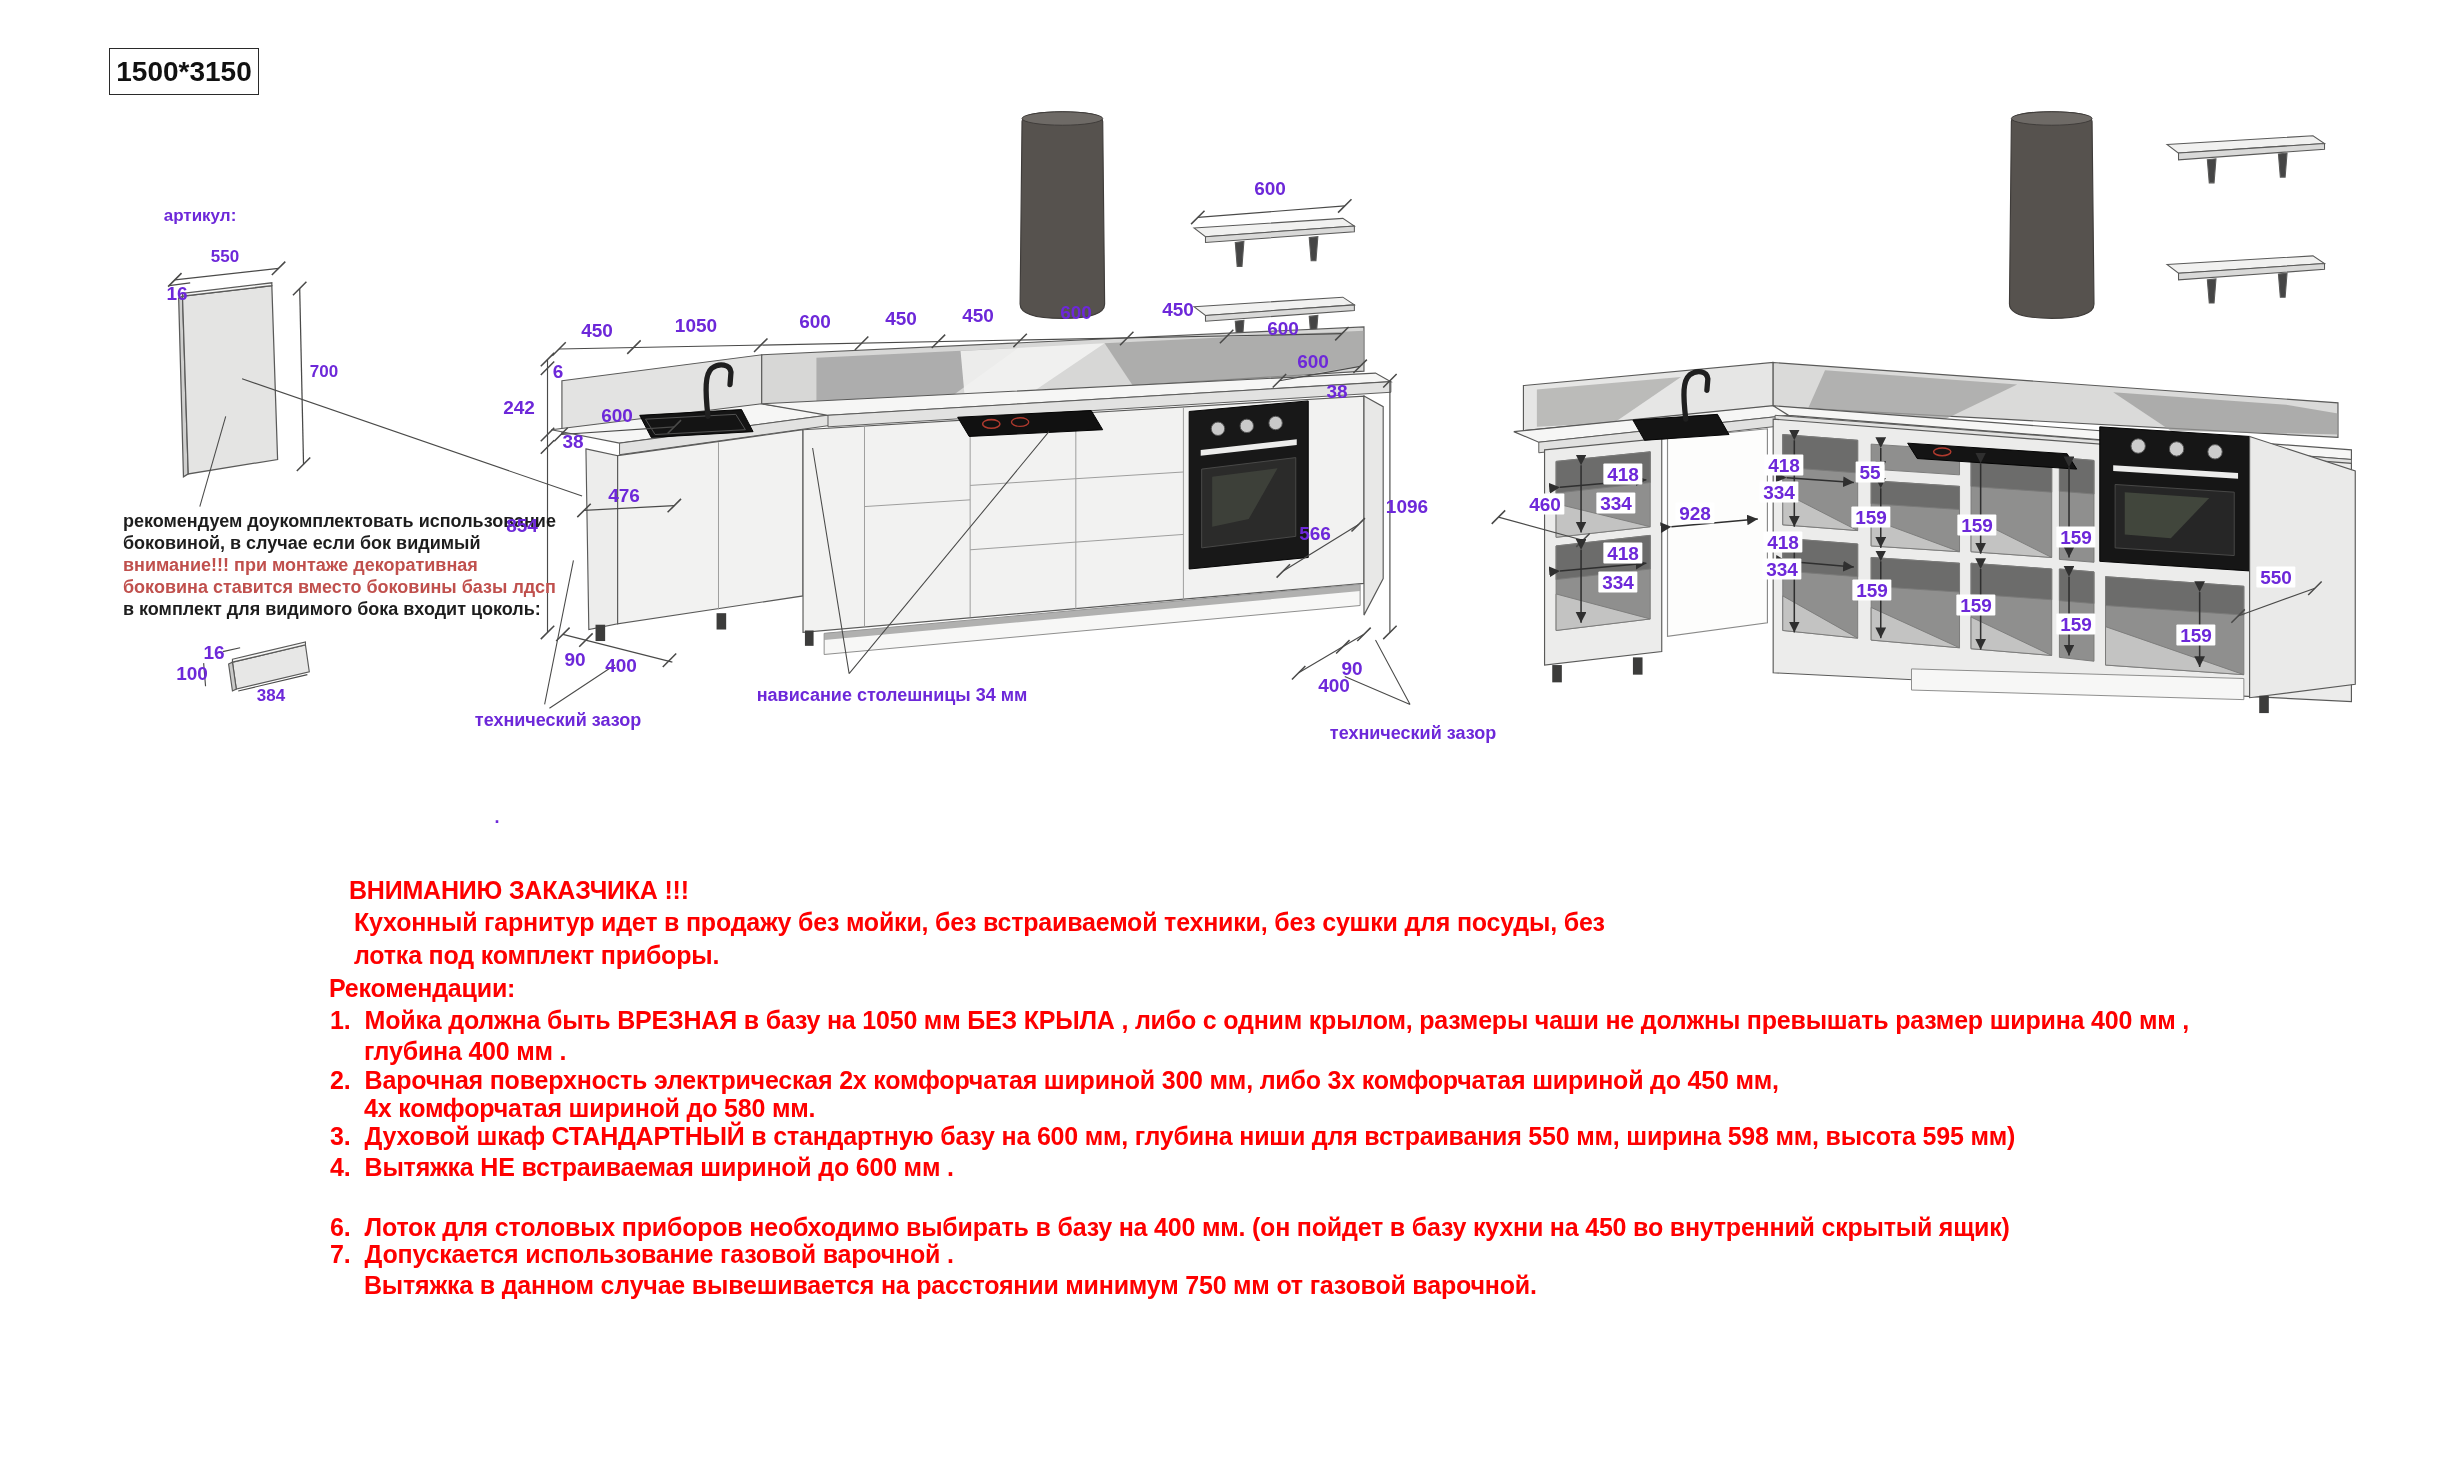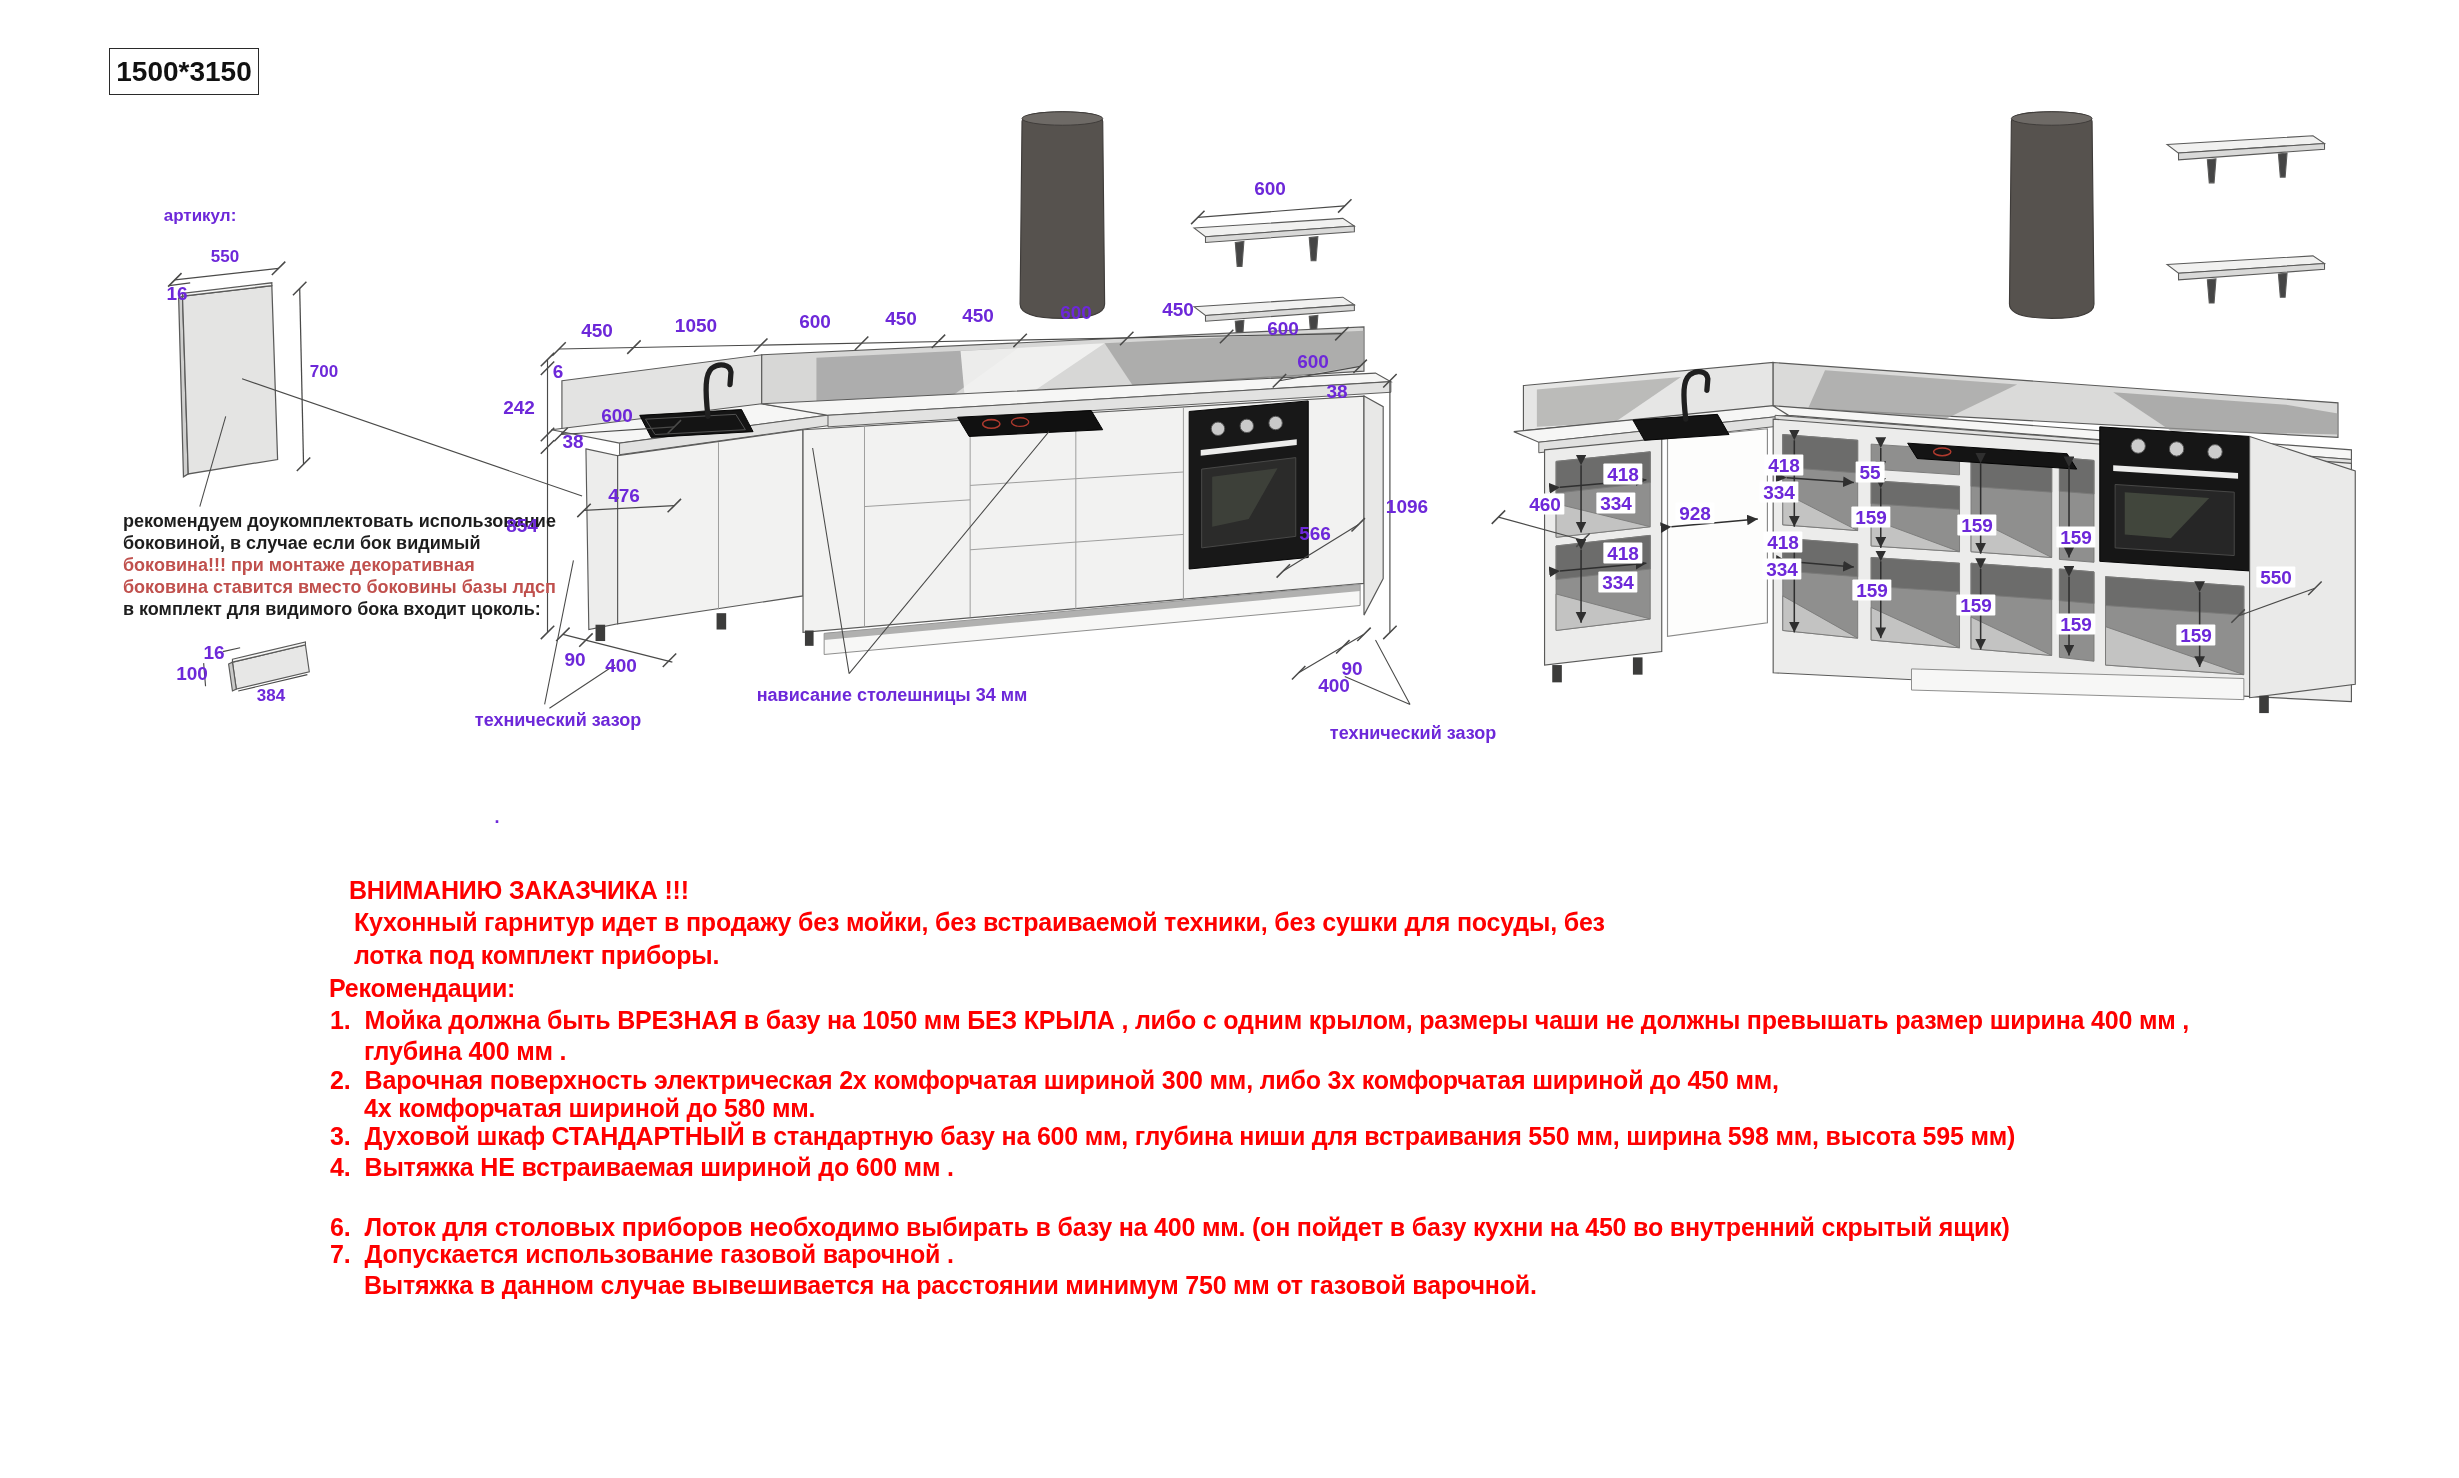--- a/index.html
+++ b/index.html
@@ -273,21 +273,21 @@
     <span>1500*3150</span>
   </div>
 
   <span class="d big" style="left:200px;top:215px">артикул:</span>
   <span class="d big" style="left:225px;top:256px">550</span>
   <span class="d" style="left:177px;top:293px">16</span>
   <span class="d big" style="left:324px;top:371px">700</span>
 
   <div class="note-line" style="left:123px;top:512px">рекомендуем доукомплектовать использование</div>
   <div class="note-line" style="left:123px;top:534px">боковиной, в случае если бок видимый</div>
-  <div class="note-line note-red" style="left:123px;top:556px">боковина!!! при монтаже декоративная</div>
+  <div class="note-line note-red" style="left:123px;top:556px">внимание!!! при монтаже декоративная</div>
   <div class="note-line note-red" style="left:123px;top:578px">боковина ставится вместо боковины базы лдсп</div>
   <div class="note-line" style="left:123px;top:600px">в комплект для видимого бока входит цоколь:</div>
 
   <span class="d" style="left:214px;top:652px">16</span>
   <span class="d" style="left:192px;top:673px">100</span>
   <span class="d big" style="left:271px;top:695px">384</span>
 
   <span class="d" style="left:597px;top:330px">450</span>
   <span class="d" style="left:696px;top:325px">1050</span>
   <span class="d" style="left:815px;top:321px">600</span>

